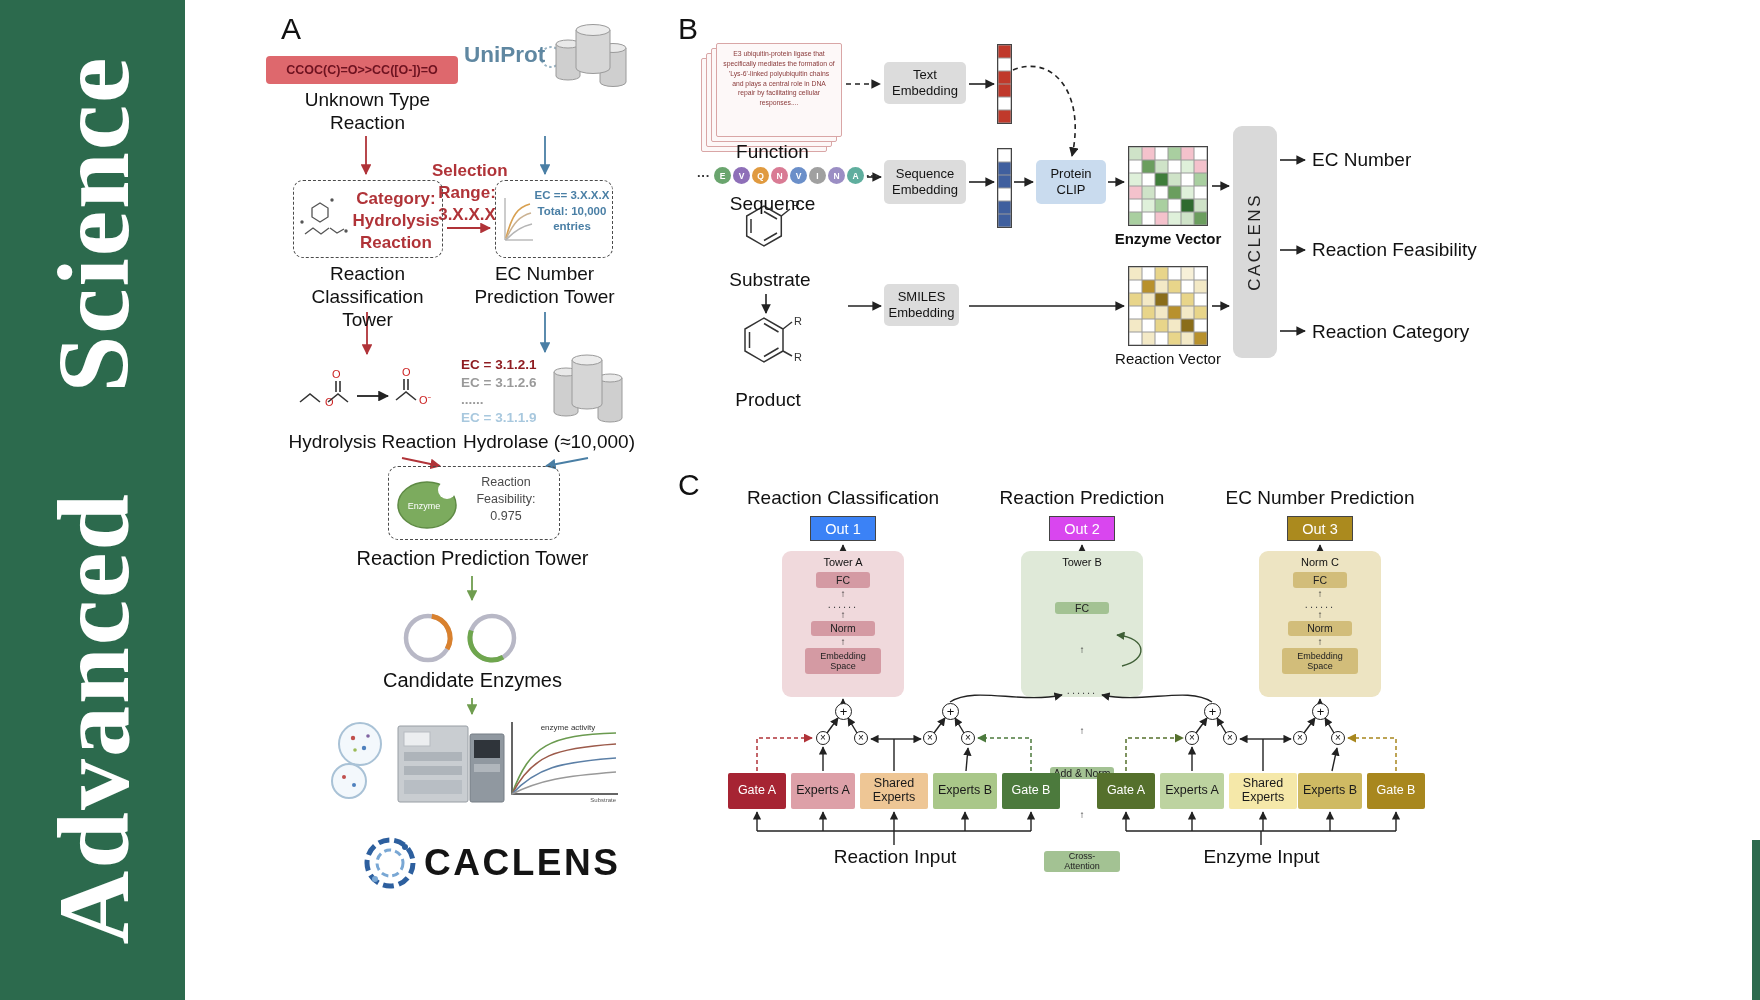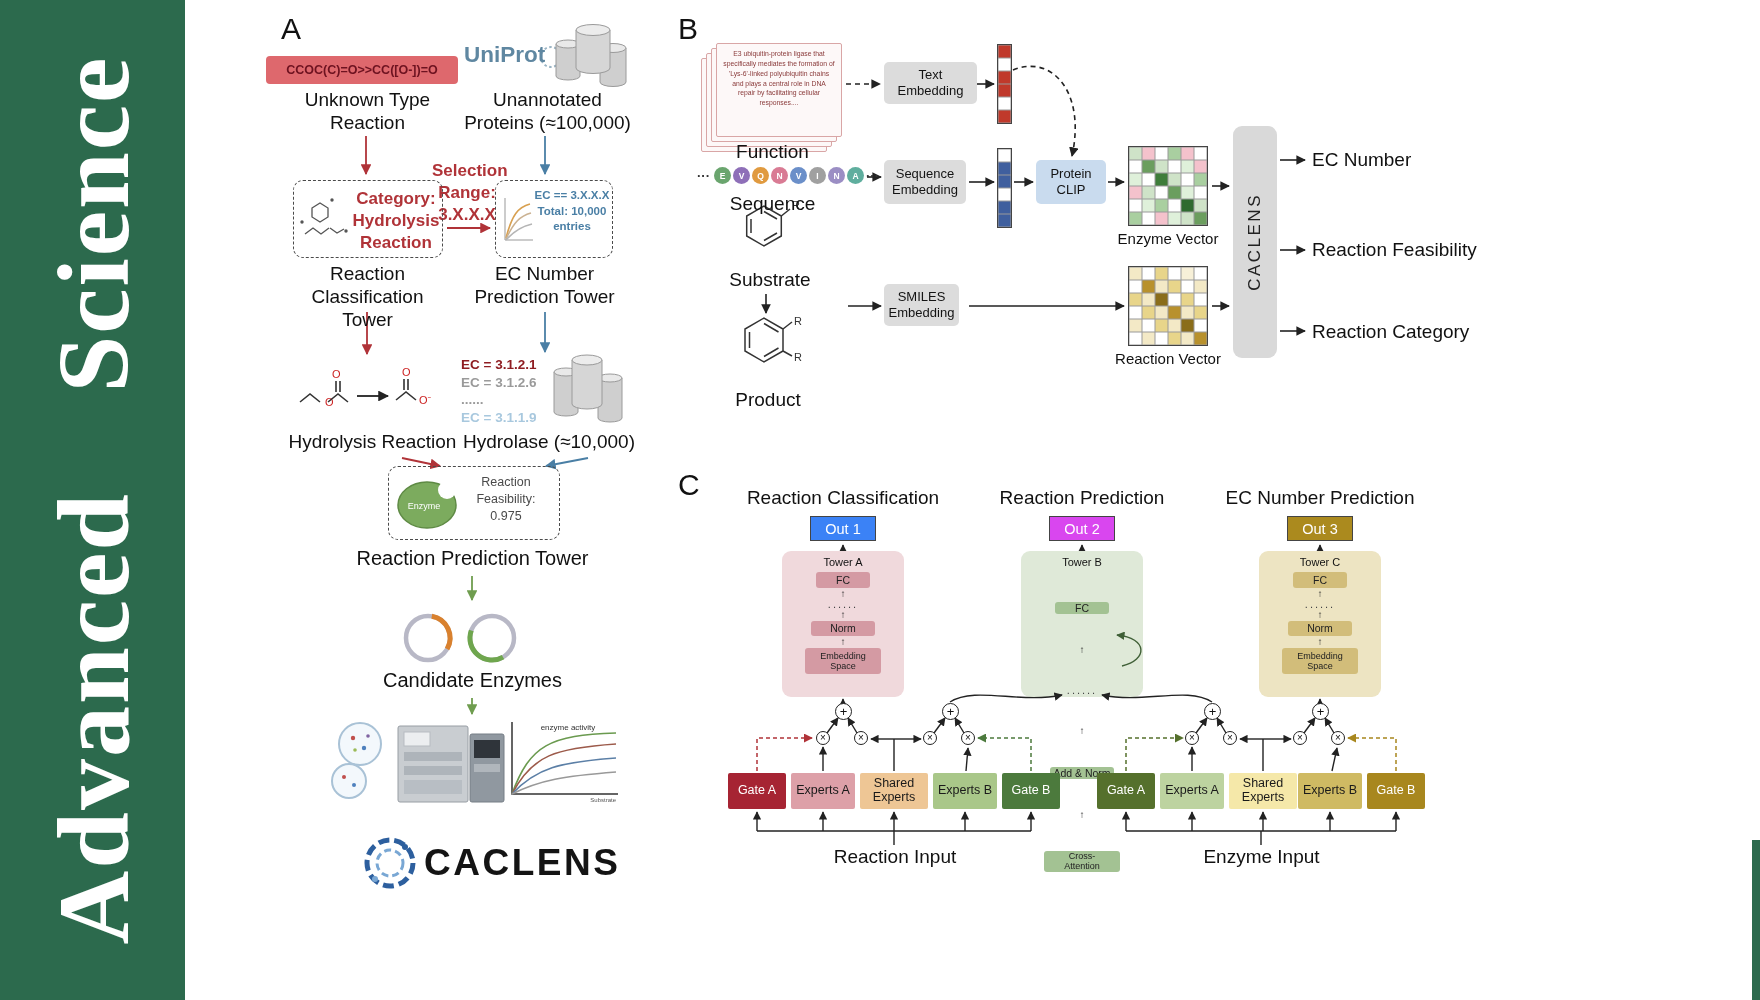--- a/index.html
+++ b/index.html
@@ -270,22 +270,20 @@
   <div class="abs band" style="background: rgb(44, 106, 77);">
     <div class="band-text">Advanced Science</div>
   </div>
   <div class="abs" style="left: 1752px; top: 840px; width: 8px; height: 160px; background: rgb(44, 106, 77);"></div>
 
   <div class="abs panel-label" style="left:281px;top:12px;">A</div>
   <div class="abs smilesbox" style="left:266px;top:56px;width:192px;height:28px;">CCOC(C)=O&gt;&gt;CC([O-])=O</div>
   <div class="abs lbl" style="left:280px;top:88px;width:175px;">Unknown Type
 Reaction</div>
   <div class="abs uniprot" style="left:464px;top:42px;">UniProt</div>
-  <div class="abs lbl" style="left:455px;top:88px;width:185px;">Unannotated
-Proteins (≈100,000)</div>
   <div class="abs redtext" style="left:432px;top:160px;width:70px;">Selection
 Range:
 3.X.X.X</div>
   <div class="abs dashbox" style="left:293px;top:180px;width:150px;height:78px;"></div>
   <div class="abs redtext" style="left:352px;top:188px;width:88px;">Category:
 Hydrolysis
 Reaction</div>
   <div class="abs dashbox" style="left:495px;top:180px;width:118px;height:78px;"></div>
   <div class="abs bluetext" style="left:534px;top:188px;width:76px;">EC == 3.X.X.X
 Total: 10,000
@@ -309,21 +307,21 @@
   <div class="abs lbl big" style="left:330px;top:546px;width:285px;">Reaction Prediction Tower</div>
   <div class="abs lbl big" style="left:355px;top:668px;width:235px;">Candidate Enzymes</div>
   <div class="abs logo-text" style="left:424px;top:842px;">CACLENS</div>
 
   <div class="abs panel-label" style="left:678px;top:12px;">B</div>
   <div class="abs card" style="left:701px;top:58px;"></div>
   <div class="abs card" style="left:706px;top:53px;"></div>
   <div class="abs card" style="left:711px;top:48px;"></div>
   <div class="abs card card-top" style="left:716px;top:43px;">E3 ubiquitin-protein ligase that specifically mediates the formation of 'Lys-6'-linked polyubiquitin chains and plays a central role in DNA repair by facilitating cellular responses....</div>
   <div class="abs lbl" style="left:725px;top:140px;width:95px;">Function</div>
-  <div class="abs embox" style="left:884px;top:62px;width:93px;height:42px;">Text
+  <div class="abs embox" style="left:884px;top:62px;width:82px;height:42px;">Text
 Embedding</div>
   <div class="abs vec" style="left:997px;top:44px;">
       <span style="background: rgb(192, 57, 43);"></span>
       <span style="background: rgb(255, 255, 255);"></span>
       <span style="background: rgb(192, 57, 43);"></span>
       <span style="background: rgb(192, 57, 43);"></span>
       <span style="background: rgb(255, 255, 255);"></span>
       <span style="background: rgb(192, 57, 43);"></span>
     </div>
   <span class="abs seq-ell" style="left:697px;top:168px;">···</span>
@@ -380,21 +378,21 @@
       <span style="background: rgb(255, 255, 255);"></span>
       <span style="background: rgb(47, 107, 47);"></span>
       <span style="background: rgb(207, 227, 200);"></span>
       <span style="background: rgb(169, 207, 160);"></span>
       <span style="background: rgb(255, 255, 255);"></span>
       <span style="background: rgb(244, 194, 204);"></span>
       <span style="background: rgb(223, 240, 218);"></span>
       <span style="background: rgb(207, 227, 200);"></span>
       <span style="background: rgb(107, 158, 94);"></span>
     </div>
-  <div class="abs lbl small" style="left:1112px;top:230px;width:112px;">Enzyme Vector</div>
+  <div class="abs lbl small" style="left:1112px;top:230px;width:112px;font-weight:bold;">Enzyme Vector</div>
   <div class="abs lbl" style="left:725px;top:268px;width:90px;">Substrate</div>
   <div class="abs lbl" style="left:733px;top:388px;width:70px;">Product</div>
   <div class="abs embox" style="left:884px;top:284px;width:75px;height:42px;">SMILES
 Embedding</div>
   <div class="abs grid6" style="left:1128px;top:266px;">
       <span style="background: rgb(243, 233, 198);"></span>
       <span style="background: rgb(255, 255, 255);"></span>
       <span style="background: rgb(232, 213, 138);"></span>
       <span style="background: rgb(255, 255, 255);"></span>
       <span style="background: rgb(247, 240, 216);"></span>
@@ -462,21 +460,21 @@
     <div class="tbox fc" style="background: rgb(163, 194, 147);">FC</div>
     <div class="tup">↑</div>
     <div class="tdots">......</div>
     <div class="tup">↑</div>
     <div class="tbox norm" style="background: rgb(163, 194, 147);">Add &amp; Norm</div>
     <div class="tup">↑</div>
     <div class="tbox base" style="background: rgb(163, 194, 147);">Cross-
 Attention</div>
   </div>
   <div class="abs tower" style="left: 1259px; top: 551px; background: rgb(237, 228, 194);">
-    <div class="t-title">Tower C</div>
+    <div class="t-title">Norm C</div>
     <div class="tbox fc" style="background: rgb(210, 189, 122);">FC</div>
     <div class="tup">↑</div>
     <div class="tdots">......</div>
     <div class="tup">↑</div>
     <div class="tbox norm" style="background: rgb(210, 189, 122);">Norm</div>
     <div class="tup">↑</div>
     <div class="tbox base" style="background: rgb(210, 189, 122);">Embedding
 Space</div>
   </div>
 

